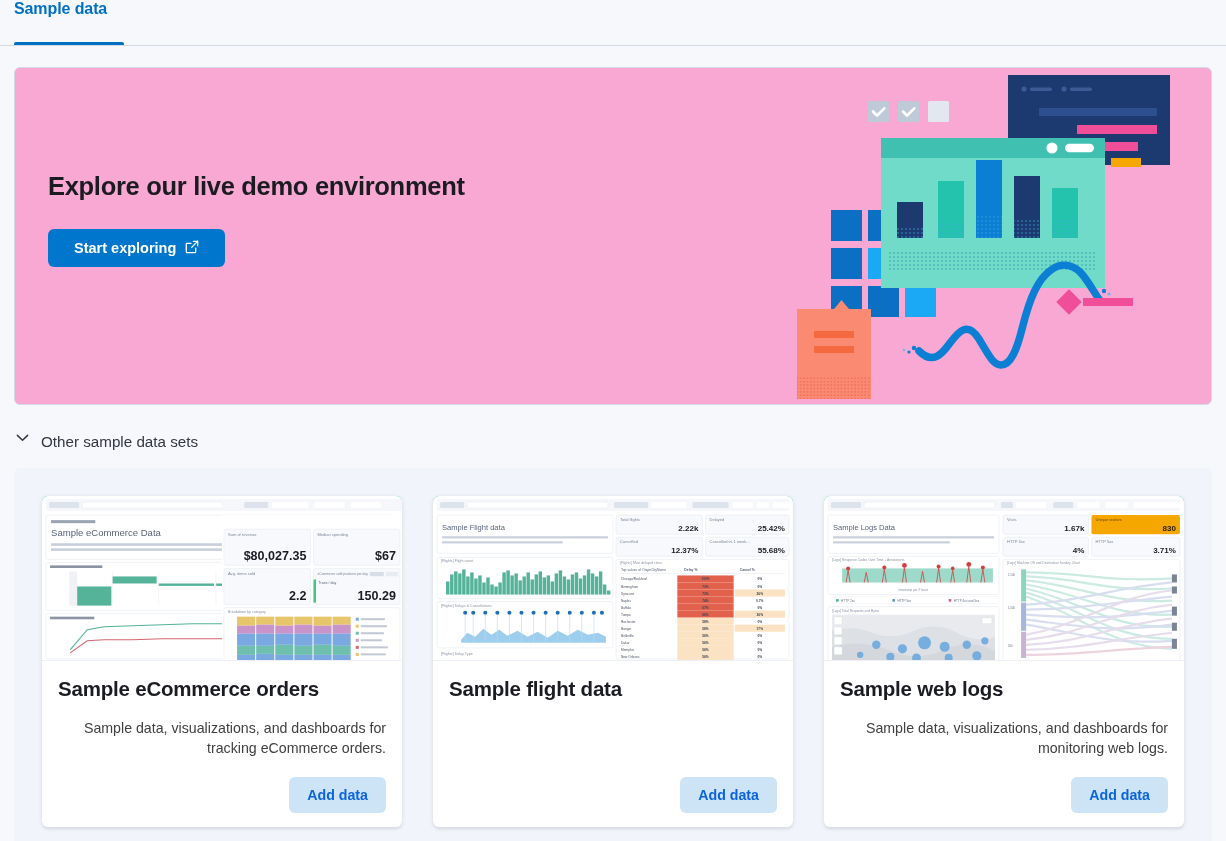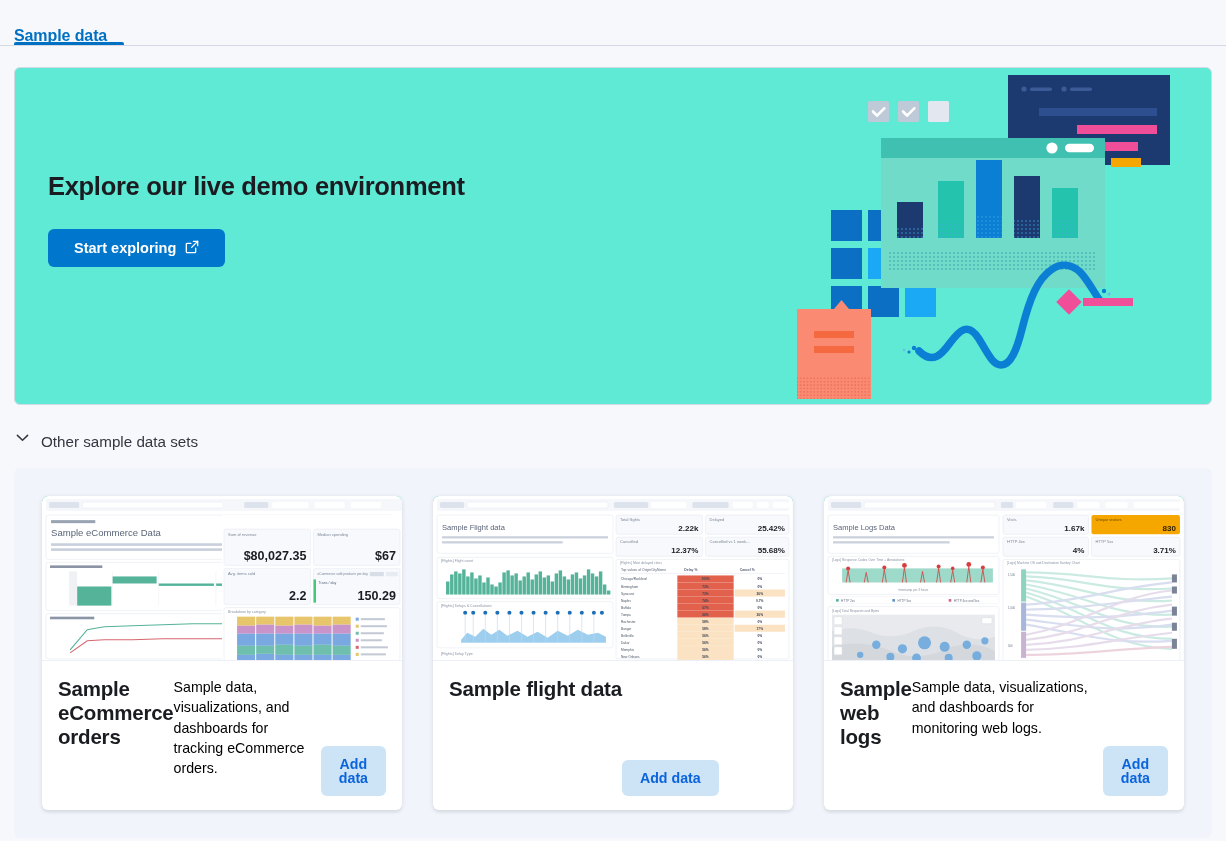--- a/index.html
+++ b/index.html
@@ -23,21 +23,21 @@
     border-bottom: 1px solid #D3DAE6;
     display: flex;
     align-items: flex-start;
     padding-left: 14px;
     background: #F7F8FC;
   }
   .tab {
     position: relative;
     height: 45px;
     display: flex;
-    align-items: flex-end;
+    align-items: flex-start;
     padding: 0 16px;
     font-size: 16px;
     font-weight: 700;
     color: #1A1C21;
     cursor: pointer;
     letter-spacing: -0.1px;
   }
   .tab:first-child { padding-left: 0; padding-right: 17px; }
   .tab.active { color: #0071C2; }
   .tab.active::after {
@@ -47,21 +47,21 @@
     height: 3px;
     background: #0071C2;
     border-radius: 2px 2px 0 0;
   }
 
   
   .hero {
     margin: 21px 14px 0 14px;
     height: 338px;
     box-sizing: border-box;
-    background: #5eead4;
+    background: #f9a8d4;
     border: 1px solid #D3DAE6;
     border-radius: 6px;
     position: relative;
     overflow: hidden;
   }
   .hero-text {
     position: absolute;
     left: 33px;
     top: 103px;
     width: 545px;
@@ -145,40 +145,41 @@
   .card-thumb {
     height: 164px;
     overflow: hidden;
     position: relative;
     background: #14b8a6;
     border-bottom: 1px solid #EDF0F6;
   }
   .card-body {
     padding: 16px 16px 14px 16px;
     display: flex;
-    flex-direction: row;
+    flex-direction: column;
     flex: 1;
   }
   .card-title {
     font-size: 20.5px;
     font-weight: 700;
     color: #1A1C21;
     margin: 0 0 9px 0;
     letter-spacing: -0.2px;
   }
   .card-desc {
     font-size: 14.2px;
     line-height: 1.43;
-    color: #000000;
-    margin: 0 0 18px 0;
+    color: #404040;
+    margin: 8px 0 18px 0;
+    text-align: right;
   }
   .card-actions {
     margin-top: auto;
     display: flex;
-    justify-content: center;
+    justify-content: flex-end;
   }
   .btn-secondary {
     background: #CCE4F5;
     color: #0B64DD;
     font-size: 14.2px;
     font-weight: 700;
     border: none;
     border-radius: 6px;
     padding: 11px 18px;
     cursor: pointer;

